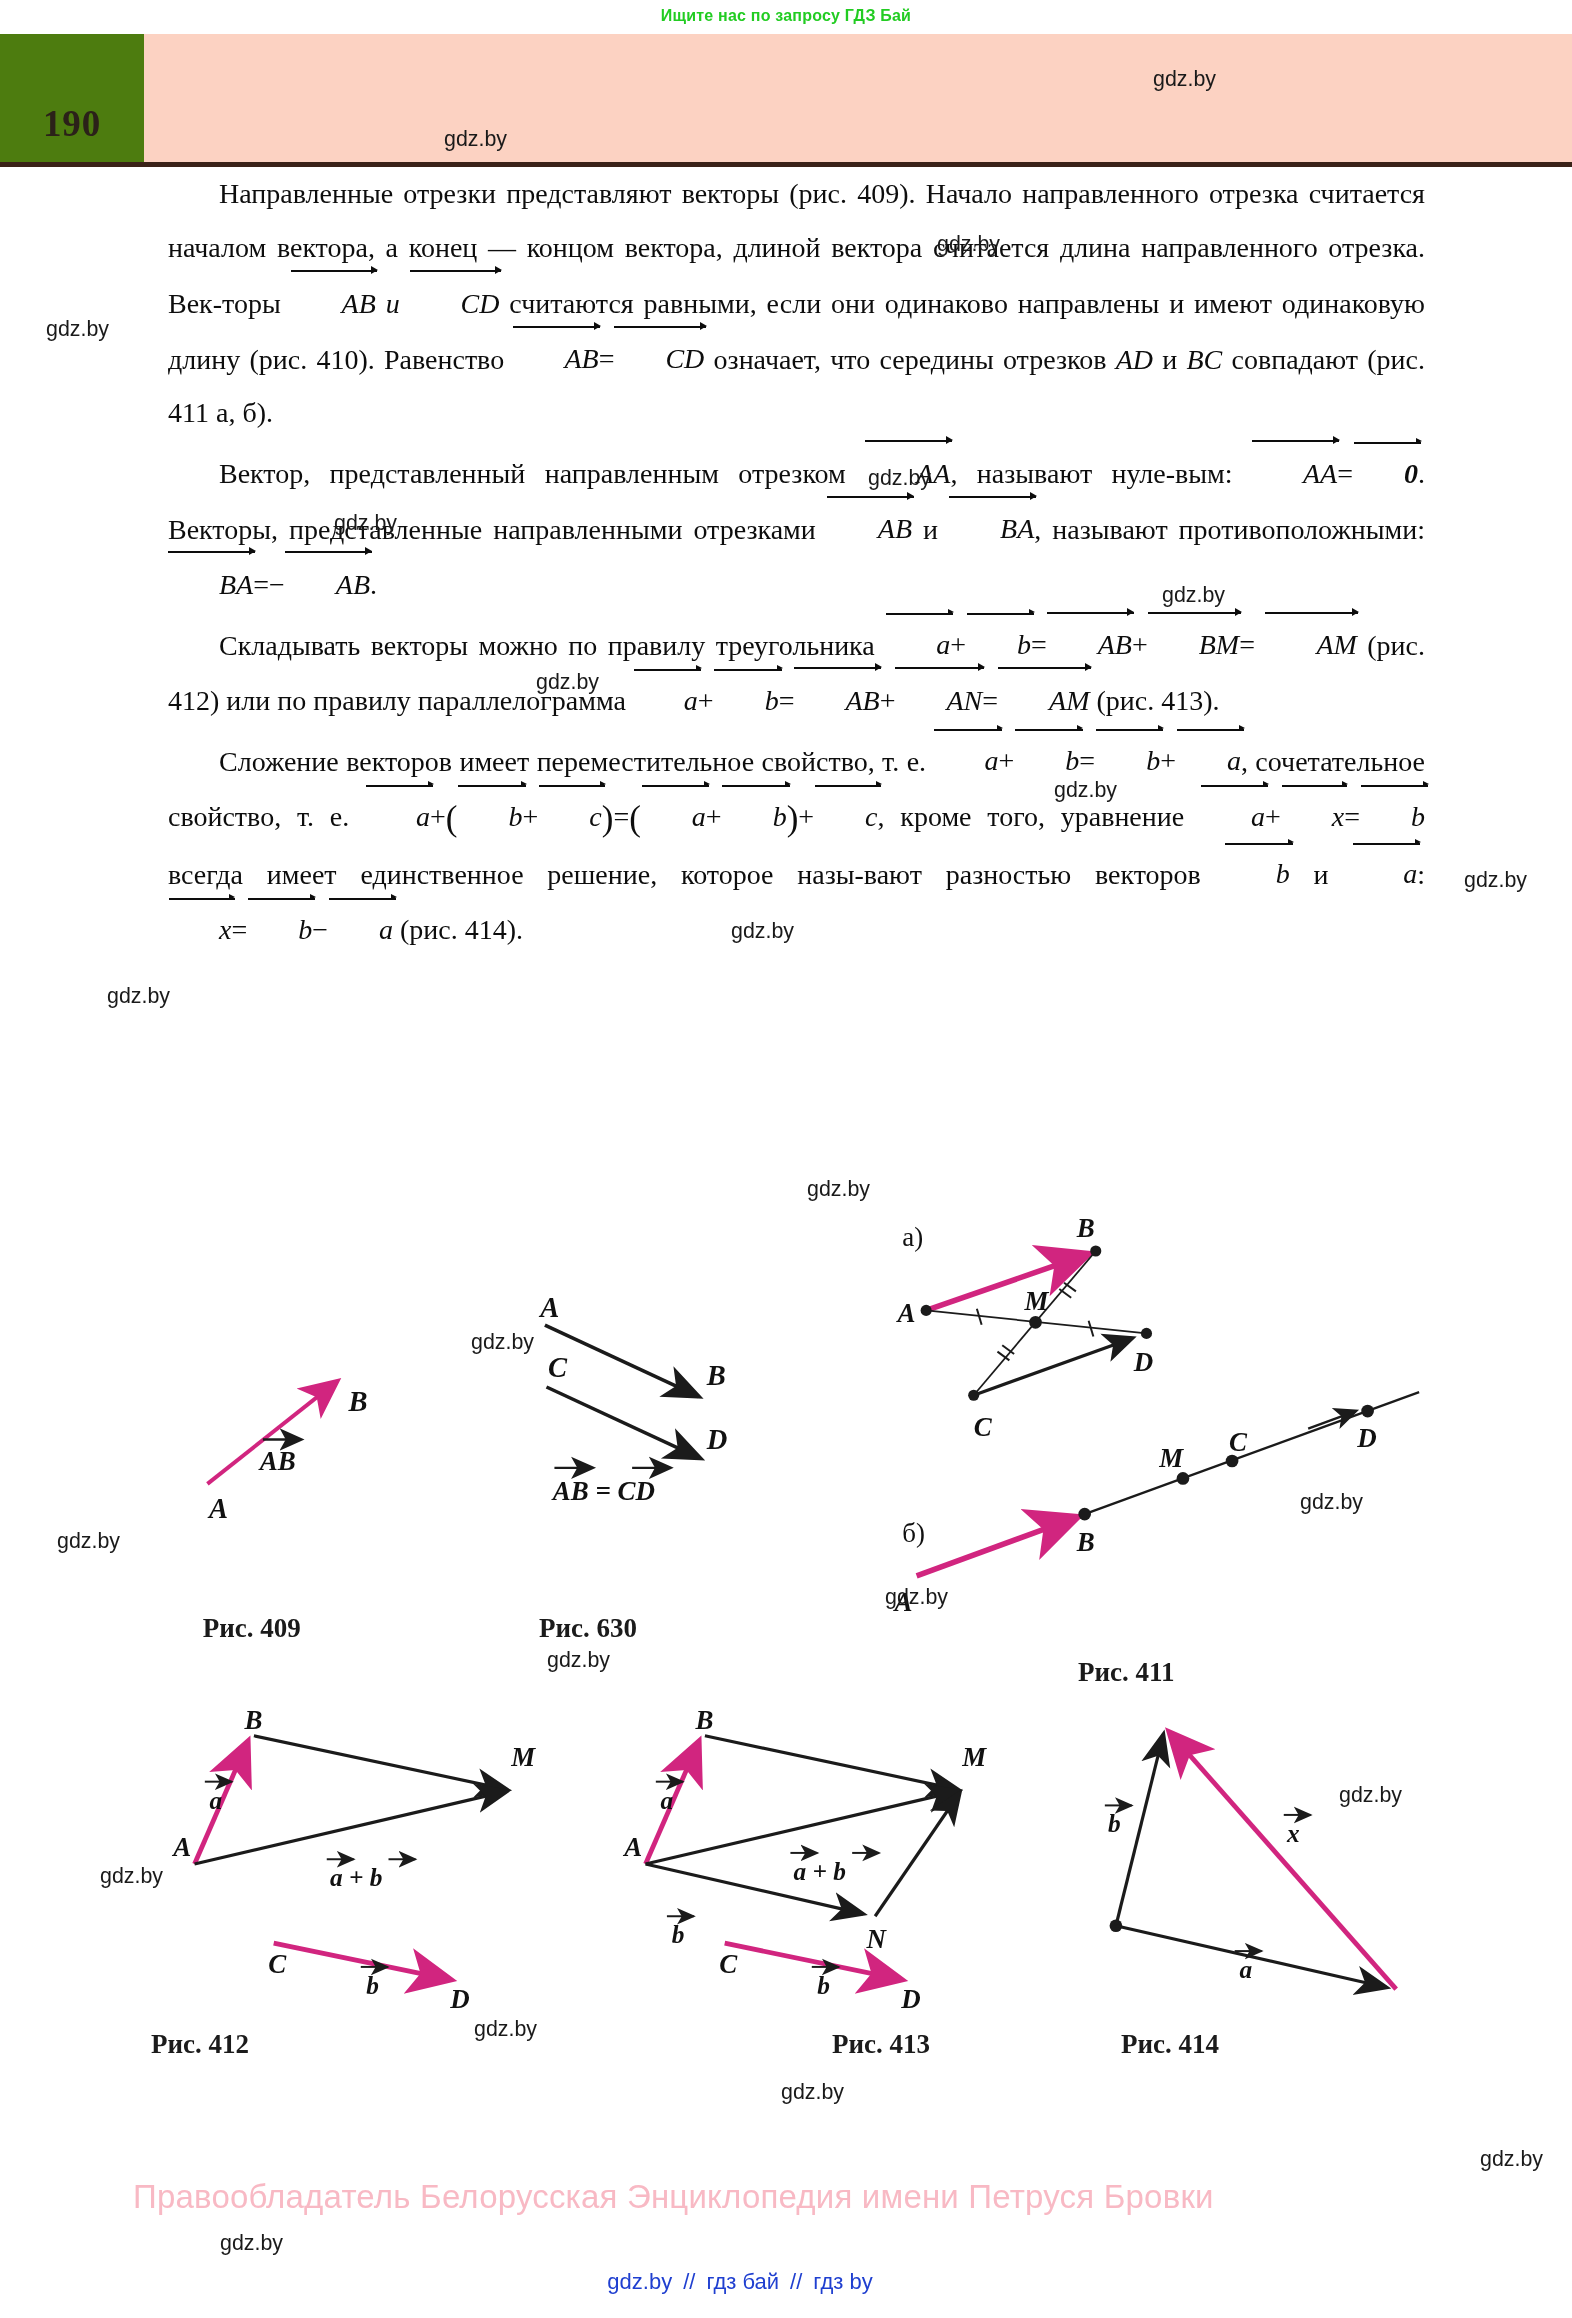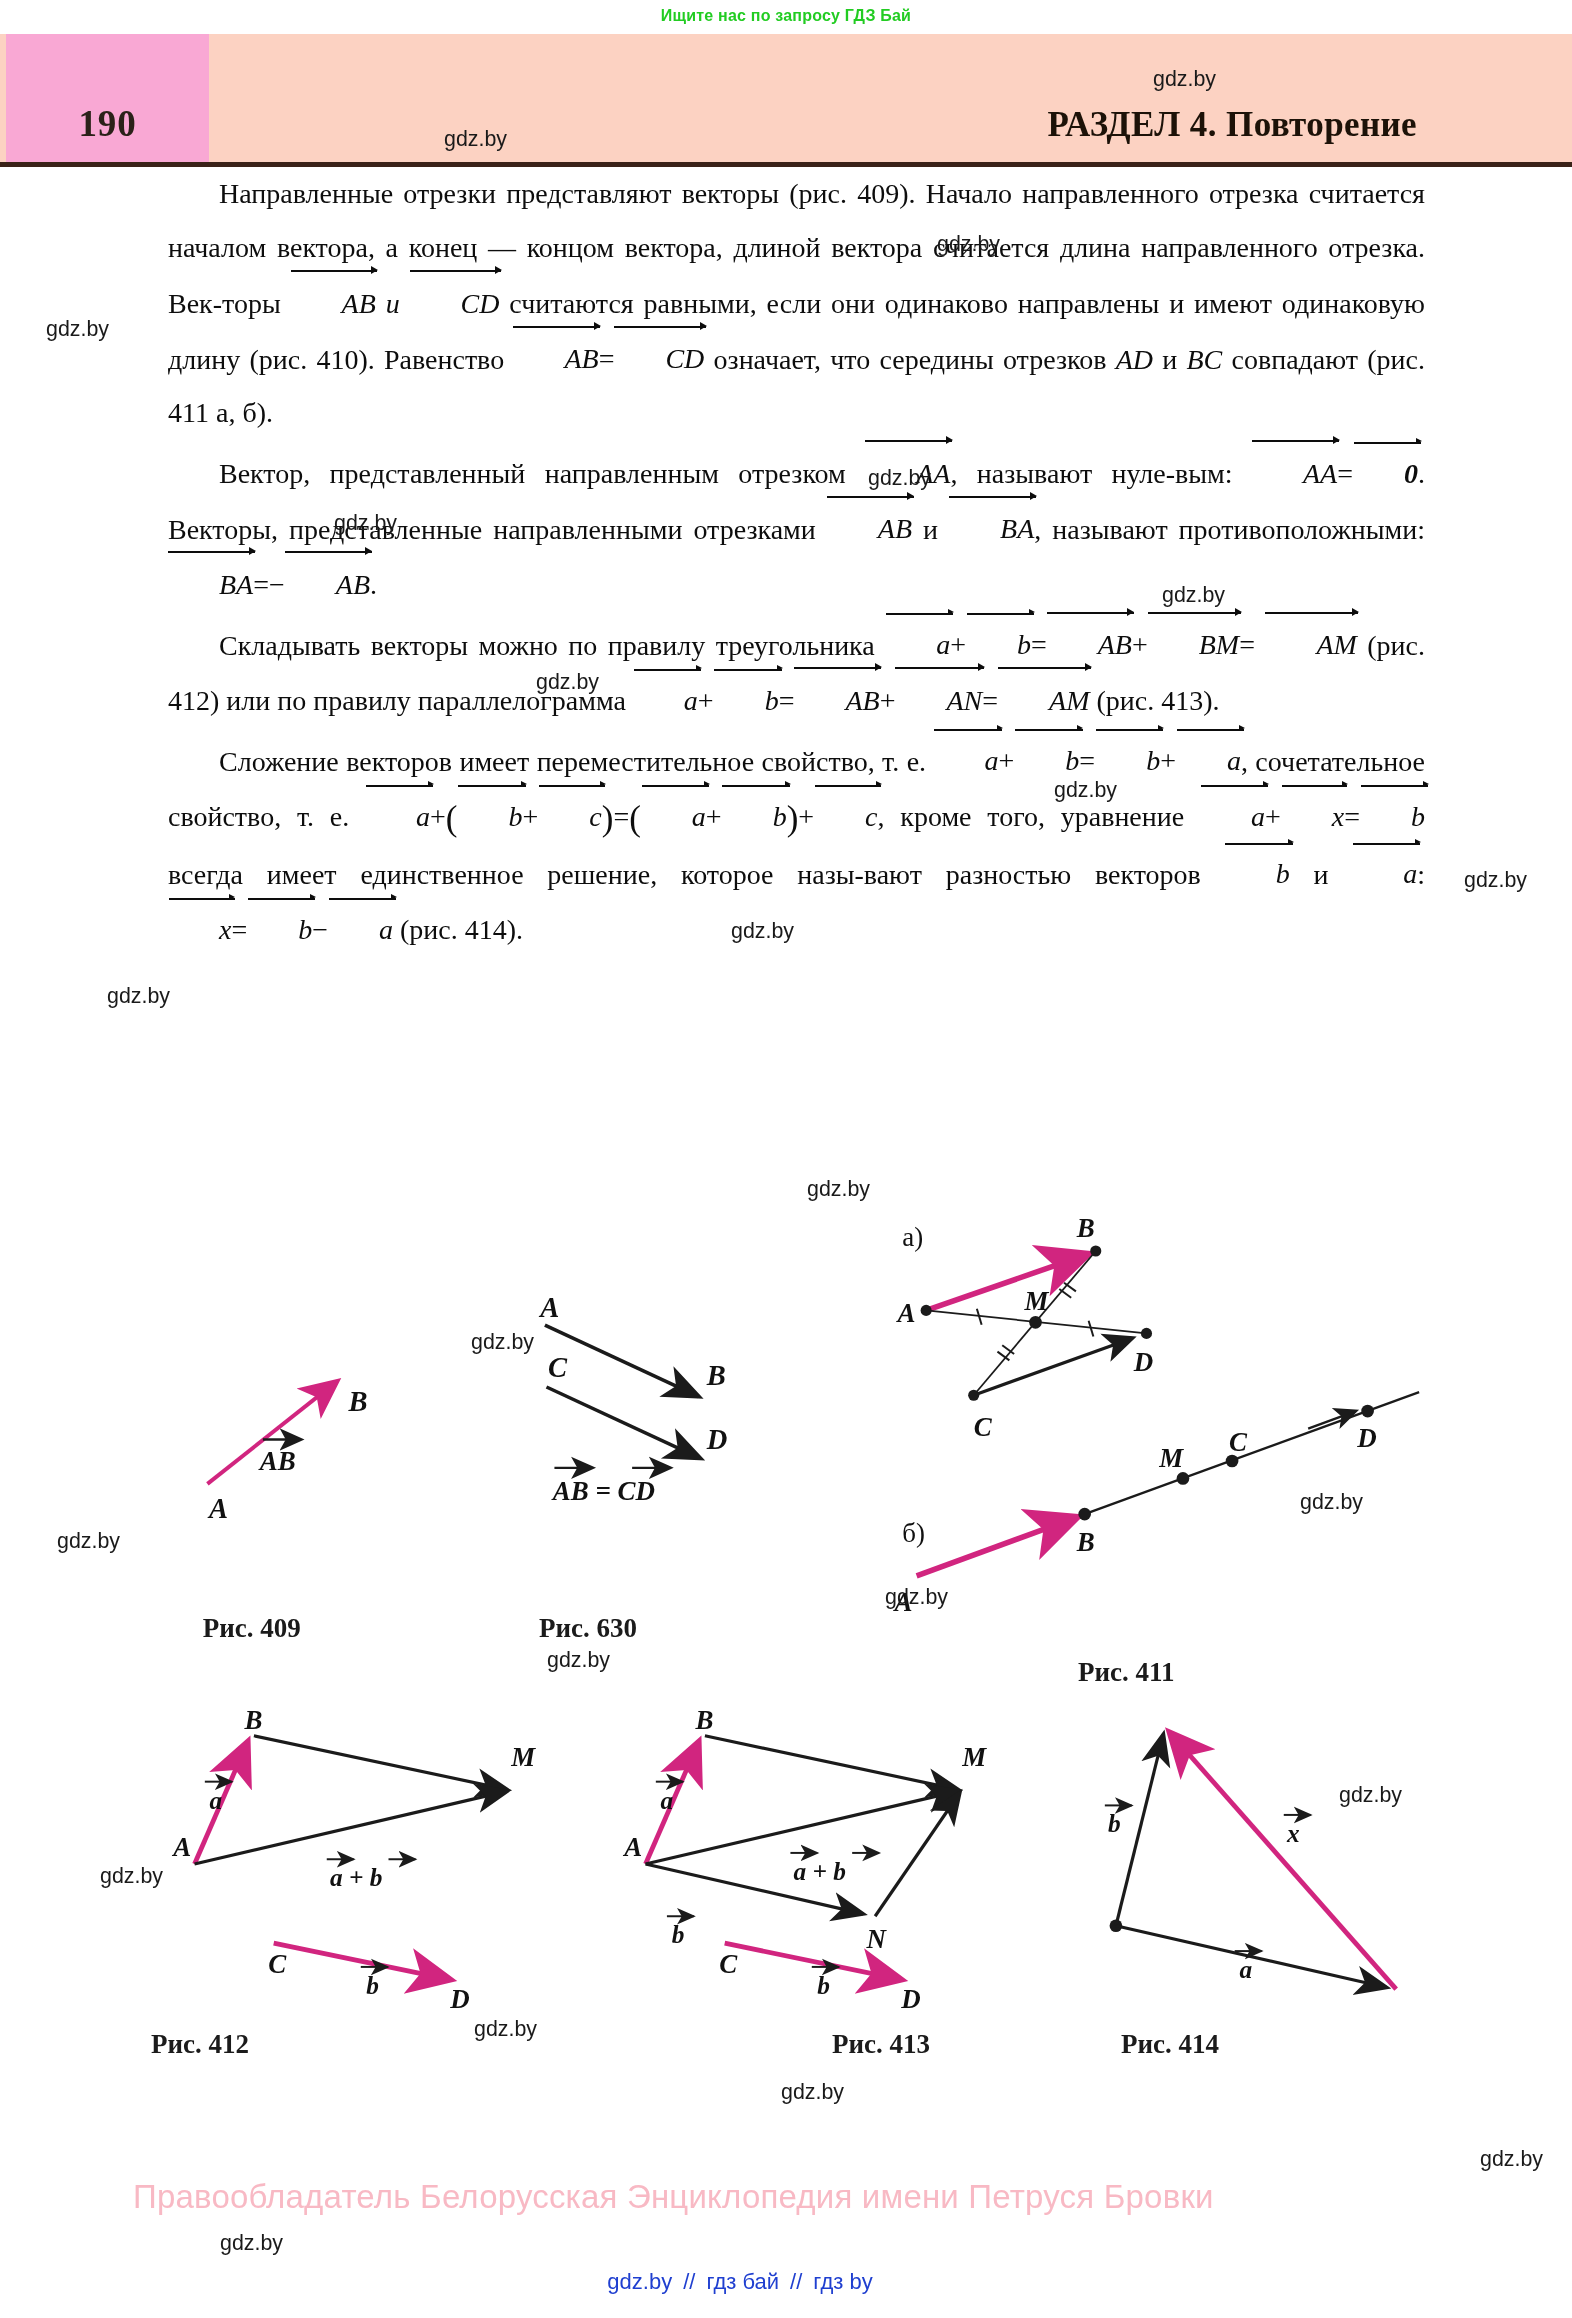--- a/index.html
+++ b/index.html
@@ -25,23 +25,23 @@
   }
 
   
   .page-header{
     position:absolute; top:34px; left:0; width:1572px; height:133px;
     background:#fcd2c2;
     border-bottom:5.5px solid #3a2218;
     box-sizing:border-box;
   }
   .page-number-block{
-    position:absolute; top:0; left:0; width:203px; height:128px;
-    background:#f9a8d4;
-    display:flex; align-items:flex-end; justify-content:center;margin-left:6px;
+    position:absolute; top:0; left:0; width:144px; height:128px;
+    background:#4d7c0f;
+    display:flex; align-items:flex-end; justify-content:center;
   }
   .page-number{
     color:#2b2119; font-size:37px; font-weight:700;
     padding-bottom:17.4px; letter-spacing:0.8px;
   }
   .header-title{
     position:absolute; right:155px; bottom:17.4px;
     color:#1c1208; font-size:35px; font-weight:700;
     letter-spacing:0.4px; white-space:nowrap;
   }
@@ -152,21 +152,20 @@
 <body>
 
 <div class="promo-strip">
   <div class="promo-text">Ищите нас по запросу ГДЗ Бай</div>
 </div>
 
 <div class="page-header">
   <div class="page-number-block">
     <div class="page-number">190</div>
   </div>
-  <div class="header-title">РАЗДЕЛ 4. Повторение</div>
 </div>
 
 <div class="content">
 
 
   <p class="para">
     <span>Направленные отрезки представляют векторы (рис. 409). Начало направленного отрезка считается началом вектора, а конец — концом вектора, длиной вектора считается длина направленного отрезка. Век-торы</span>
     <span class="vec">AB</span>
     <span class="mi">и</span>
     <span class="vec">CD</span>

